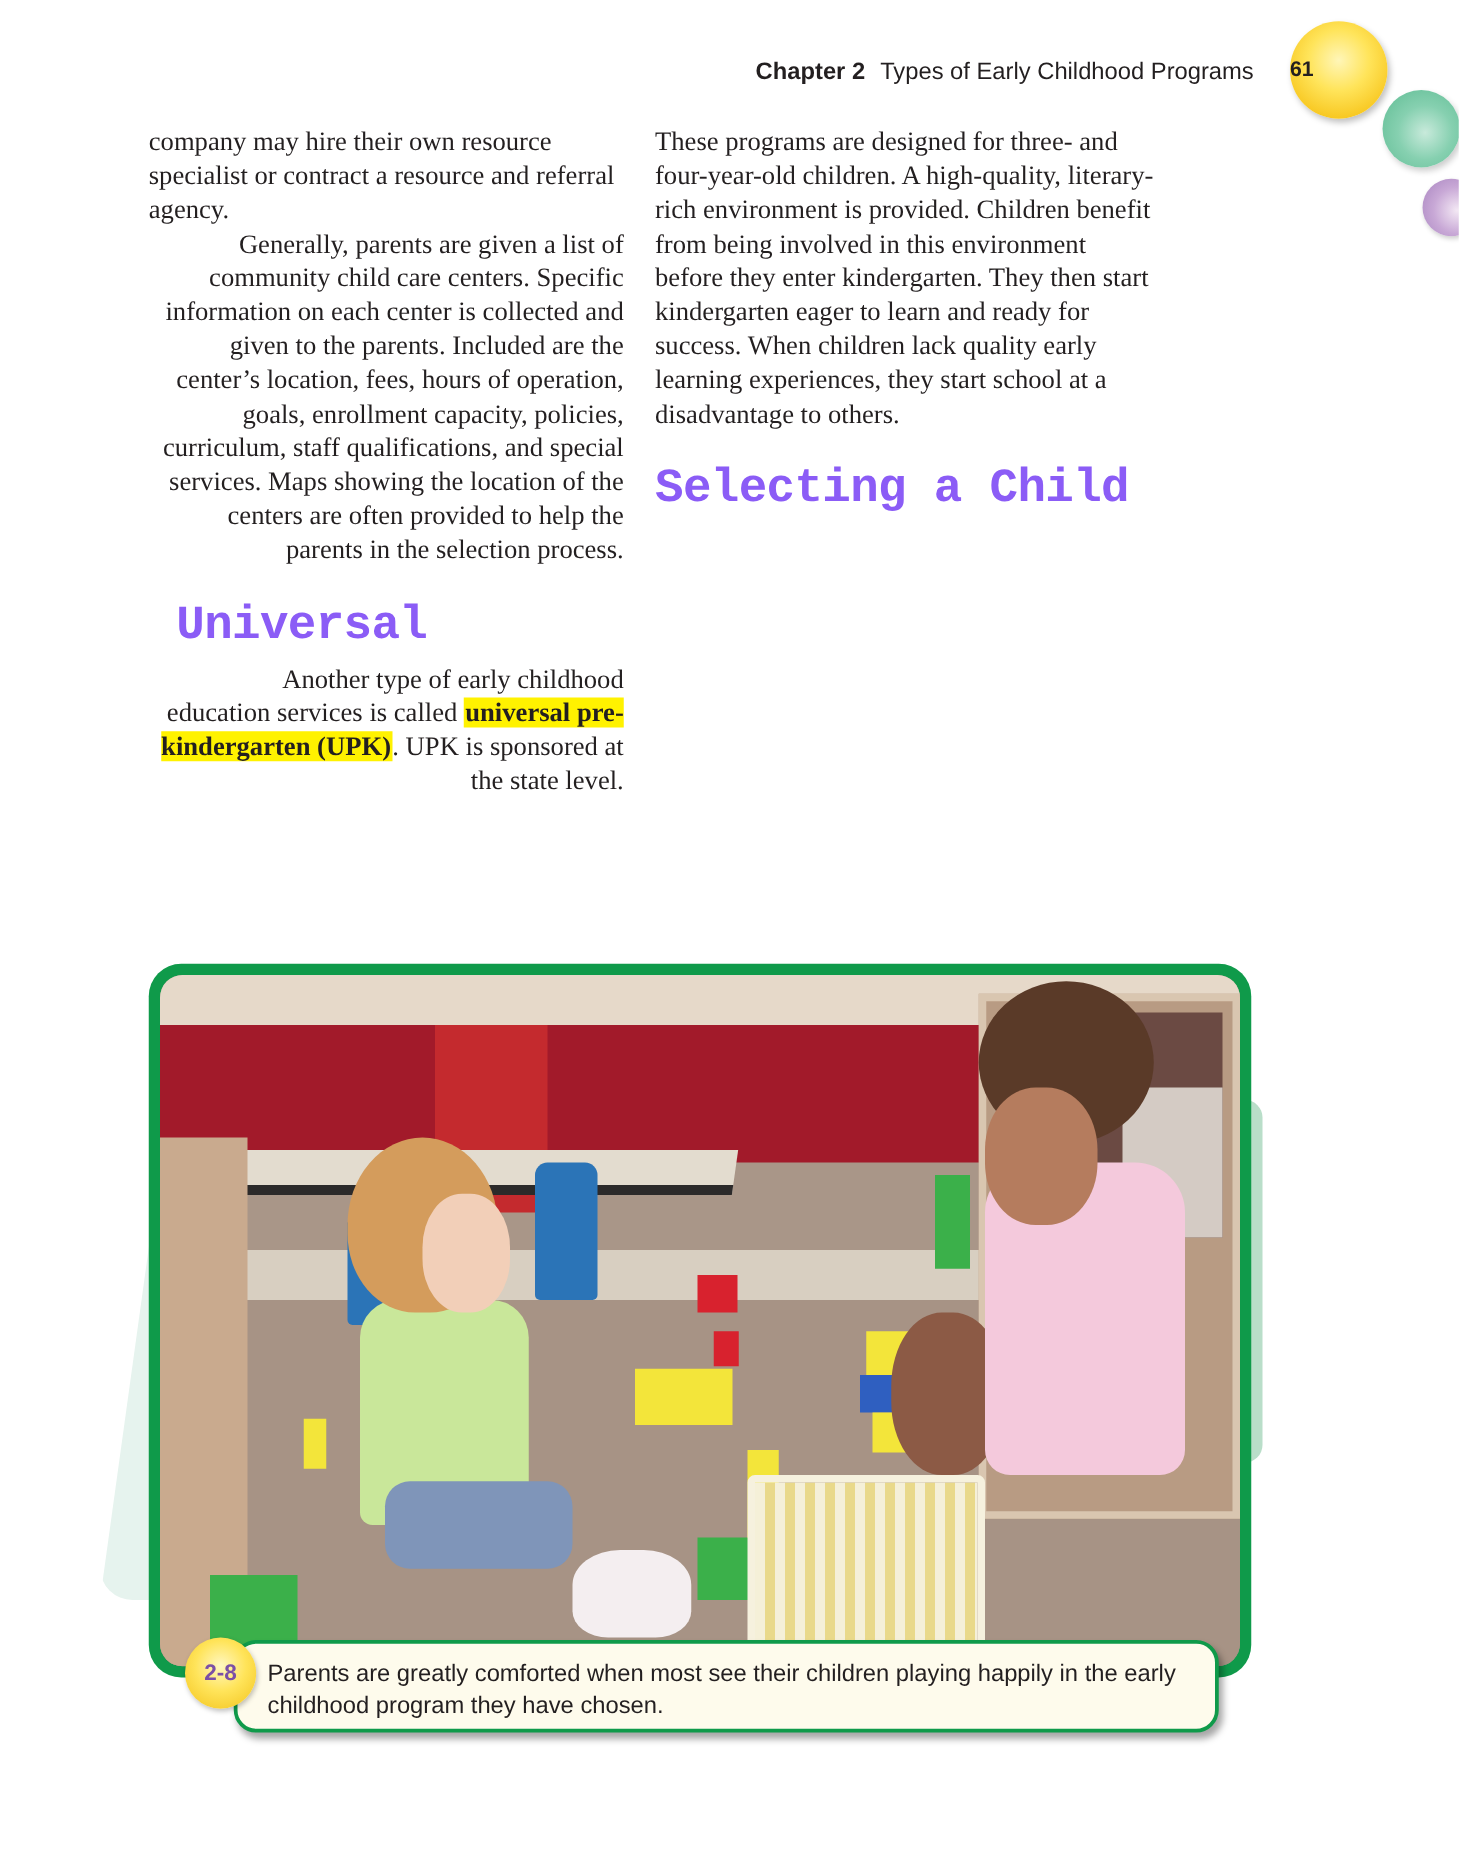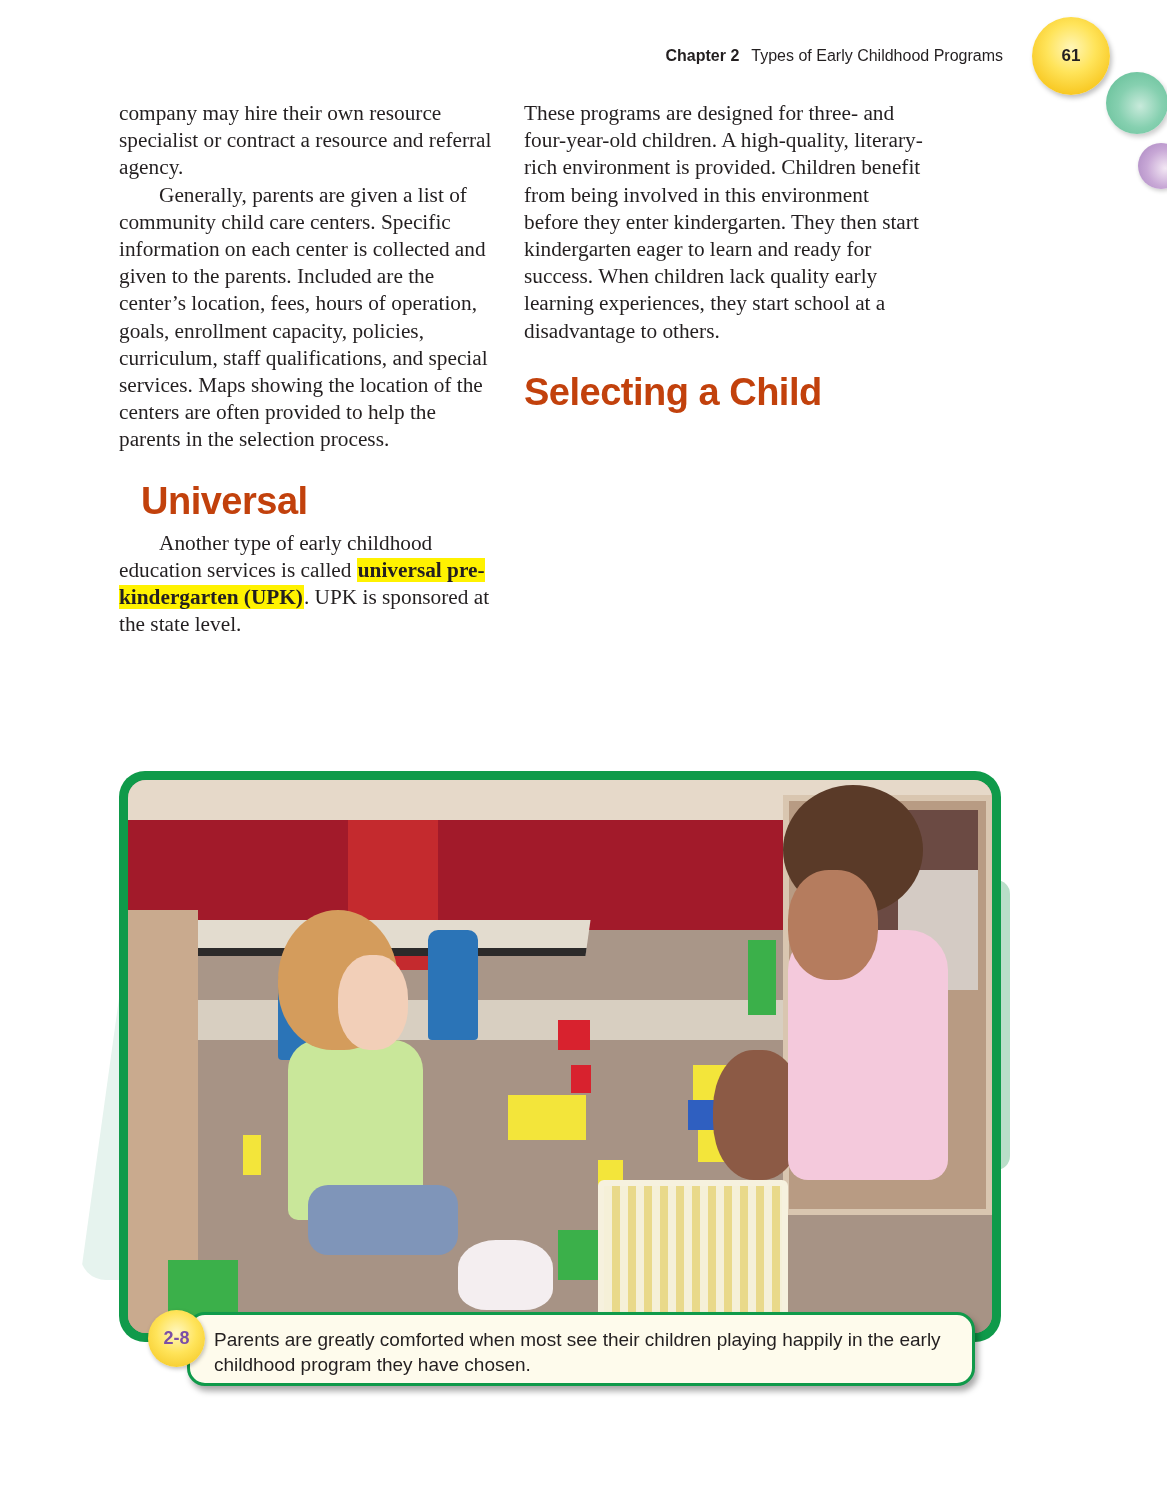--- a/index.html
+++ b/index.html
@@ -2,53 +2,53 @@
 <html><head>
 <meta charset="utf-8">
 <style>
   * { box-sizing: border-box; margin: 0; padding: 0; }
   html, body { width: 1167px; height: 1490px; background: #ffffff; overflow: hidden; }
   body { position: relative; font-family: "Liberation Serif", "DejaVu Serif", serif; color: #231f20; }
 
   .running-head {
     position: absolute; top: 47px; right: 164px;
     font-family: "Liberation Sans", "DejaVu Sans", sans-serif;
-    font-size: 16px; color: #231f20; white-space: nowrap;
+    font-size: 19px; color: #231f20; white-space: nowrap;
   }
   .running-head .chap { font-weight: bold; margin-right: 12px; }
 
   .ball { position: absolute; border-radius: 50%; }
   .ball-yellow {
     left: 1032px; top: 17px; width: 78px; height: 78px;
     background: radial-gradient(circle at 50% 40%, #fff6b8 0%, #ffe45a 40%, #f7c51c 80%, #eeb512 100%);
     box-shadow: 2px 3px 5px rgba(0,0,0,0.25);
-    display: flex; align-items: center; justify-content: center;
+    display: flex; align-items: center; 
   }
   .ball-yellow span {
     font-family: "Liberation Sans", "DejaVu Sans", sans-serif; font-weight: bold; font-size: 17px; color: #231f20;
   }
   .ball-green {
     left: 1106px; top: 72px; width: 62px; height: 62px;
     background: radial-gradient(circle at 55% 55%, #c8eadb 0%, #86d0b0 45%, #5dbb92 100%);
     box-shadow: 2px 3px 5px rgba(0,0,0,0.2);
   }
   .ball-purple {
     left: 1138px; top: 143px; width: 46px; height: 46px;
     background: radial-gradient(circle at 60% 55%, #f3e8f4 0%, #c8a8d6 50%, #a783bf 100%);
     box-shadow: 1px 2px 4px rgba(0,0,0,0.2);
   }
 
   .col { position: absolute; top: 100px; width: 380px; font-size: 21.3px; line-height: 27.2px; }
   .col-left { left: 119px; }
   .col-right { left: 524px; width: 400px; }
   .col p { margin: 0; }
-  .col p.indent { text-indent: 40px; }
+  .col p.indent { text-indent: 40px; text-align: right; }
   .col h2 {
-    font-family: Liberation Sans, sans-serif; font-weight: bold;
-    color: #c2410c; font-size: 38px; line-height: 50px; letter-spacing: -0.5px;
+    font-family: Liberation Mono, monospace; font-weight: bold;
+    color: #8b5cf6; font-size: 38px; line-height: 50px; letter-spacing: -0.5px;
   }
   .col-left h2 { margin-top: 22px; margin-bottom: 4px; margin-left: 22px; }
   .col-right h2 { margin-top: 22px; margin-bottom: 4px; }
   .term { background: #fff200; font-weight: bold; padding: 0 1px; }
   .fig-ref { color: #7b4fa6; font-weight: bold; }
 
   
   .fig-shadow-left {
     position: absolute; left: 80px; top: 890px; width: 120px; height: 390px;
     background: #e6f3ee; border-radius: 0 0 0 26px;

